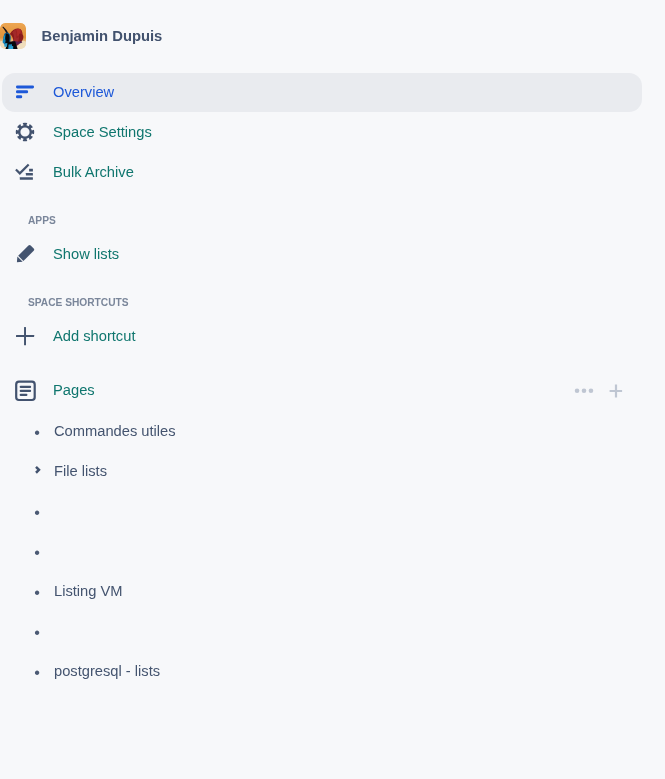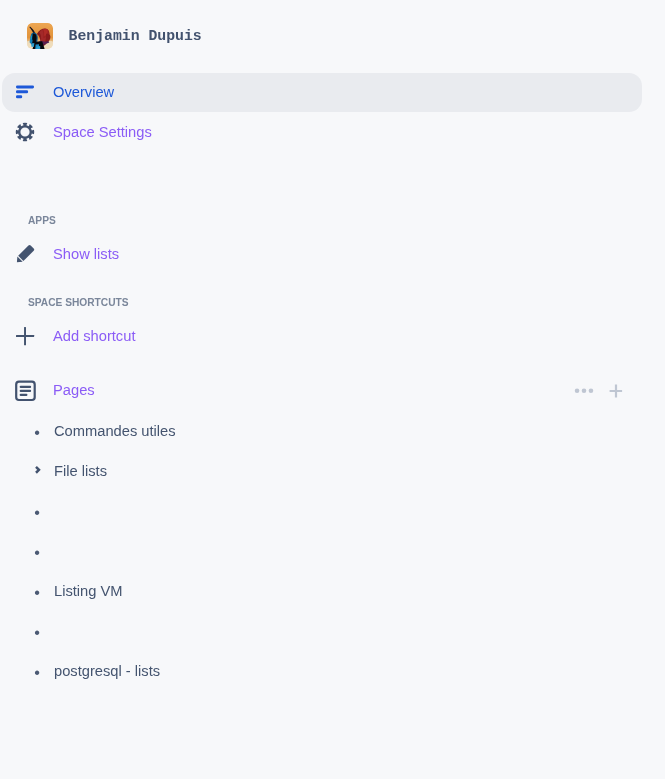--- a/index.html
+++ b/index.html
@@ -5,32 +5,32 @@
 <style>
   html,body{margin:0;padding:0;}
   body{
     width:665px;height:779px;overflow:hidden;
     background:#F7F8FA;
     font-family:"Liberation Sans", sans-serif;
   }
   .sidebar{width:665px;height:779px;position:relative;}
 
   
-  .space-header{position:absolute;left:0;top:0;width:665px;height:71px;display:flex;align-items:center;padding-left:27px;box-sizing:border-box;font-family:Liberation Mono, monospace;}
+  .space-header{position:absolute;left:0;top:0;width:665px;height:71px;display:flex;align-items:center;padding-left:0;box-sizing:border-box;}
   .avatar{width:26px;height:26px;border-radius:5px;overflow:hidden;flex:0 0 auto;position:relative;}
   .avatar svg{display:block;}
   .space-name{margin-left:15.5px;font-size:14.8px;font-weight:700;color:#42526E;line-height:1;position:relative;top:0.5px;}
 
   
   .row{position:absolute;left:2px;width:640px;height:38.8px;border-radius:13px;box-sizing:border-box;
        display:flex;align-items:center;cursor:pointer;}
   .row.selected{background:#E9EBEF;}
   .ico{width:24px;height:24px;margin-left:11px;flex:0 0 auto;display:flex;align-items:center;justify-content:center;}
   .ico svg{display:block;}
-  .lbl{margin-left:16px;font-size:14.7px;color:#8b5cf6;white-space:nowrap;line-height:1;position:relative;top:-0.3px;}
+  .lbl{margin-left:16px;font-size:14.7px;color:#0f766e;white-space:nowrap;line-height:1;position:relative;top:-0.3px;}
   .row.selected .lbl{color:#1D58D8;}
 
   
   .section-label{position:absolute;left:13px;font-size:10.2px;font-weight:700;color:#7A869A;
                  letter-spacing:0;line-height:1;margin-left:15px;}
 
   
   .pages-actions{position:absolute;right:14px;top:0;height:38px;display:flex;align-items:center;gap:8px;}
   .act{width:24px;height:24px;display:flex;align-items:center;justify-content:center;cursor:pointer;}
   .act svg{display:block;}
@@ -103,20 +103,35 @@
 
   <div class="row" style="top:113px">
     <span class="ico">
       <svg width="24" height="24" viewBox="0 0 24 24">
         <path fill="#42526E" fill-rule="evenodd" d="M9.68 3.04A9.25 9.25 0 0 1 14.32 3.04L13.39 5.19A6.95 6.95 0 0 1 15.84 6.20L16.69 4.03A9.25 9.25 0 0 1 19.97 7.31L17.80 8.16A6.95 6.95 0 0 1 18.81 10.61L20.96 9.68A9.25 9.25 0 0 1 20.96 14.32L18.81 13.39A6.95 6.95 0 0 1 17.80 15.84L19.97 16.69A9.25 9.25 0 0 1 16.69 19.97L15.84 17.80A6.95 6.95 0 0 1 13.39 18.81L14.32 20.96A9.25 9.25 0 0 1 9.68 20.96L10.61 18.81A6.95 6.95 0 0 1 8.16 17.80L7.31 19.97A9.25 9.25 0 0 1 4.03 16.69L6.20 15.84A6.95 6.95 0 0 1 5.19 13.39L3.04 14.32A9.25 9.25 0 0 1 3.04 9.68L5.19 10.61A6.95 6.95 0 0 1 6.20 8.16L4.03 7.31A9.25 9.25 0 0 1 7.31 4.03L8.16 6.20A6.95 6.95 0 0 1 10.61 5.19ZM16.60 12.00A4.6 4.6 0 1 0 7.40 12.00A4.6 4.6 0 1 0 16.60 12.00Z"></path>
       </svg>
     </span>
     <span class="lbl">Space Settings</span>
   </div>
 
+  <div class="row" style="top:153px">
+    <span class="ico">
+      <svg width="24" height="24" viewBox="0 0 24 24">
+          <g fill="none" stroke="#44546F" stroke-width="2.2" stroke-linecap="square" stroke-linejoin="miter">
+        <path d="M3.7 10.3 L6.8 13.4 L14.9 5.3"></path>
+      </g>
+      <g fill="#44546F">
+        <rect x="16.1" y="8.8" width="3.8" height="2.6" rx="0.2"></rect>
+        <rect x="12.9" y="13.0" width="7.0" height="2.6" rx="0.2"></rect>
+        <rect x="6.8" y="17.2" width="13.1" height="2.5" rx="0.2"></rect>
+      </g>
+        </svg>
+    </span>
+    <span class="lbl">Bulk Archive</span>
+  </div>
 
   <div class="section-label" style="top:215.5px">APPS</div>
   <div class="row" style="top:235px">
     <span class="ico">
       <svg width="24" height="24" viewBox="0 0 24 24">
         <path fill="#44546F" d="M5.17 13.79L15.43 3.54A1.6 1.6 0 0 1 17.69 3.54L20.66 6.51A1.6 1.6 0 0 1 20.66 8.77L10.41 19.03Z"></path>
         <path fill="#44546F" d="M3.90 20.30L4.39 14.57L9.63 19.81Z"></path>
       </svg>
     </span>
     <span class="lbl">Show lists</span>

